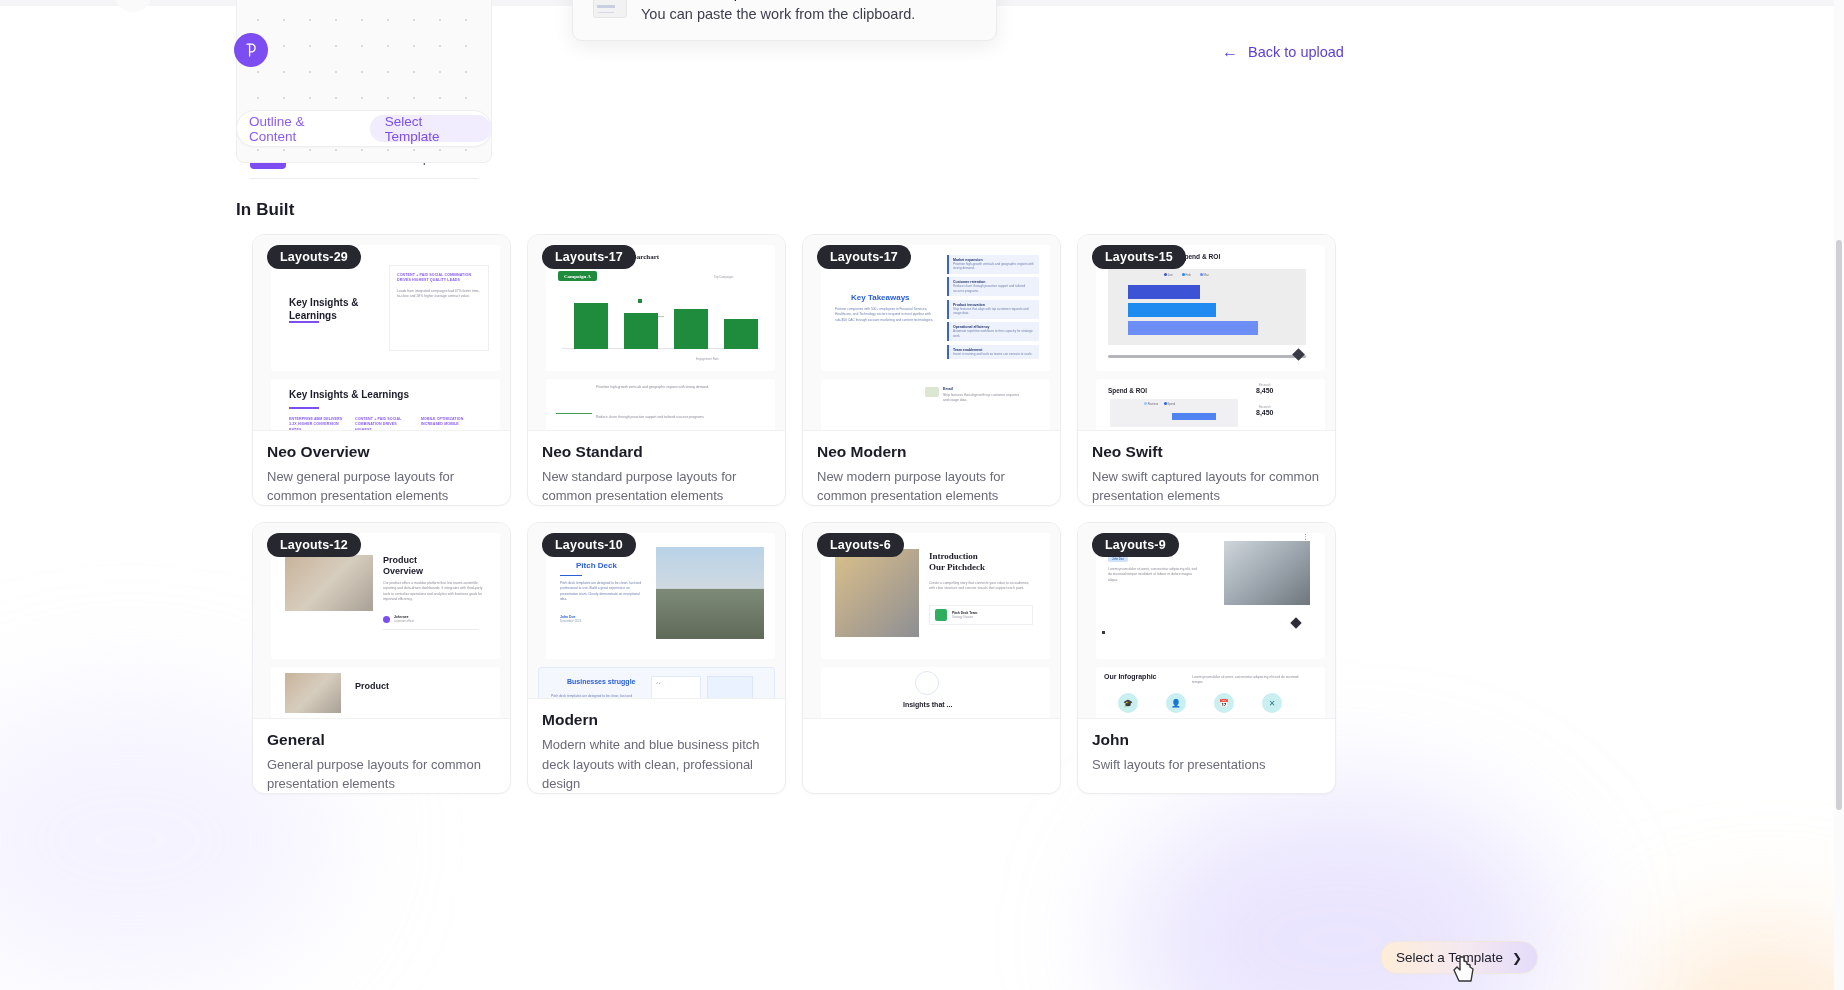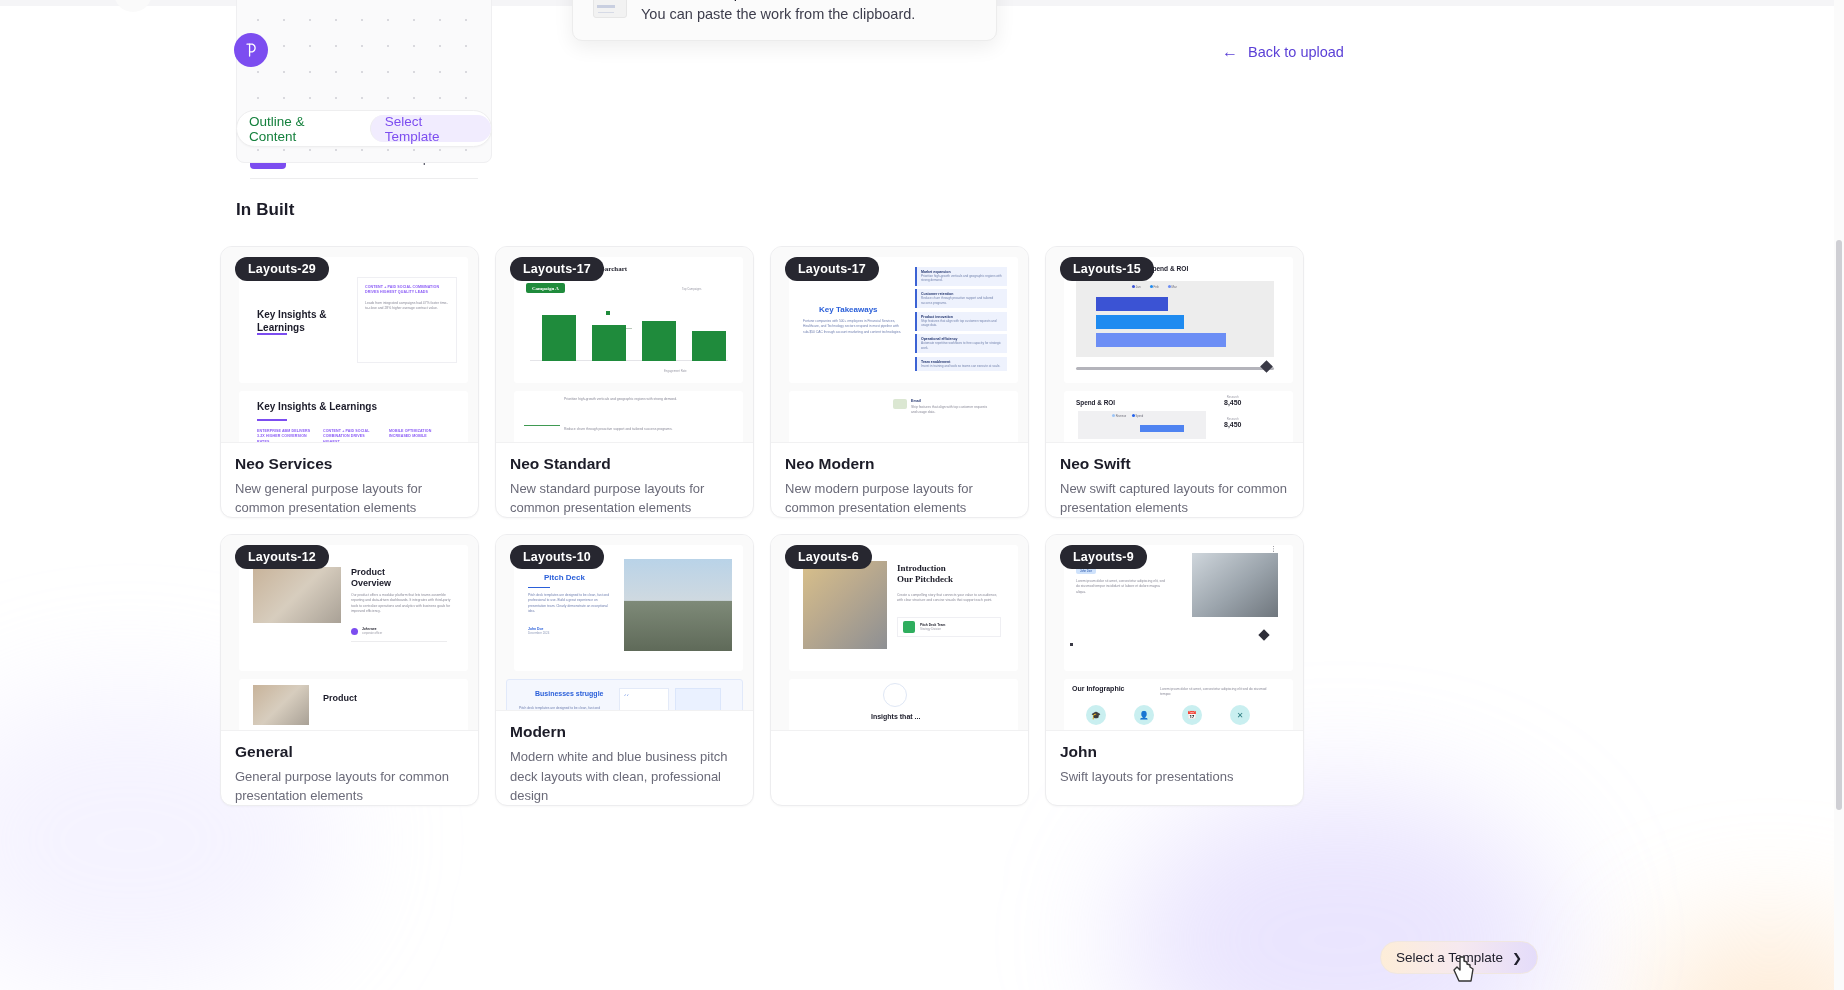--- a/index.html
+++ b/index.html
@@ -56,21 +56,21 @@
   }
   .brand-logo svg { display:block; }
 
   .tab-pill {
     position: absolute; left: 236px; top: 110px; width: 256px; height: 37px;
     background:#ffffff; border:1px solid #eeeeef; border-radius: 19px;
     display:flex; align-items:center; z-index: 40;
     box-shadow: 0 1px 2px rgba(0,0,0,.03);
   }
   .tab-item {
-    font-size: 13.5px; color:#15803d; padding: 0 12px; height:27px;
+    font-size: 13.5px; color:#8b5cf6; padding: 0 12px; height:27px;
     display:flex; align-items:center; border-radius:14px; cursor:pointer;
   }
   .tab-item.sep { border-left:1px solid #ededef; margin-left:4px; padding-left:14px; }
   .tab-item.active { background:#f1ecfe; color:#7c4df0; }
 
   .byo-row {
     position: absolute; left: 236px; top: 137px; width: 256px; height: 40px;
     display:flex; align-items:center; gap: 11px; padding-left: 14px; z-index: 15;
   }
   .byo-icon { width:36px; height:24px; border-radius:4px; background:#7c4df0; flex:0 0 auto; }
@@ -86,22 +86,22 @@
   .back-label { font-size:14.5px; color:#5a3fd6; }
 
   
   .section-title {
     position:absolute; left:236px; top:200px; font-size:17px; font-weight:700;
     color:#1c1c28; letter-spacing:.1px;
   }
 
   
   .grid {
-    position:absolute; left:220px; top:234px; width:1088px;
-    display:grid; grid-template-columns: repeat(4, 259px); gap: 16px 16px; margin-top: 12px;
+    position:absolute; left:252px; top:234px; width:1088px;
+    display:grid; grid-template-columns: repeat(4, 259px); gap: 16px 16px;
   }
   .tcard {
     width:259px; height:272px; background:#ffffff;
     border:1px solid #ededef; border-radius:12px; overflow:hidden; cursor:pointer;
     display:flex; flex-direction:column;
     box-shadow: 0 1px 2px rgba(16,24,40,.03);
   }
   .tcard-preview {
     position:relative; height:196px; background:#fafafa;
     border-bottom:1px solid #f1f1f2; overflow:hidden; padding:8px;
@@ -239,21 +239,21 @@
       </div>
       <div class="slide slide-b">
         <div class="mini m-h" style="left:18px; top:10px; width:140px;">Key Insights &amp; Learnings</div>
         <div class="mini m-rule" style="left:18px; top:28px;"></div>
         <div class="mini m-kicker" style="left:18px; top:38px; width:56px;">ENTERPRISE ABM DELIVERS 3.2X HIGHER CONVERSION RATES</div>
         <div class="mini m-kicker" style="left:84px; top:38px; width:56px;">CONTENT + PAID SOCIAL COMBINATION DRIVES HIGHEST</div>
         <div class="mini m-kicker" style="left:150px; top:38px; width:56px;">MOBILE OPTIMIZATION INCREASED MOBILE</div>
       </div>
     </div>
     <div class="tcard-body">
-      <div class="tcard-title">Neo Services</div>
+      <div class="tcard-title">Neo Overview</div>
       <div class="tcard-desc">New general purpose layouts for common presentation elements</div>
     </div>
   </div>
 
   <div class="tcard">
     <div class="tcard-preview">
       <div class="preview-dots"></div>
       <div class="badge">Layouts-17</div>
       <div class="slide slide-a">
         <div class="mini bc-title" style="left:86px; top:8px;">Barchart</div>

